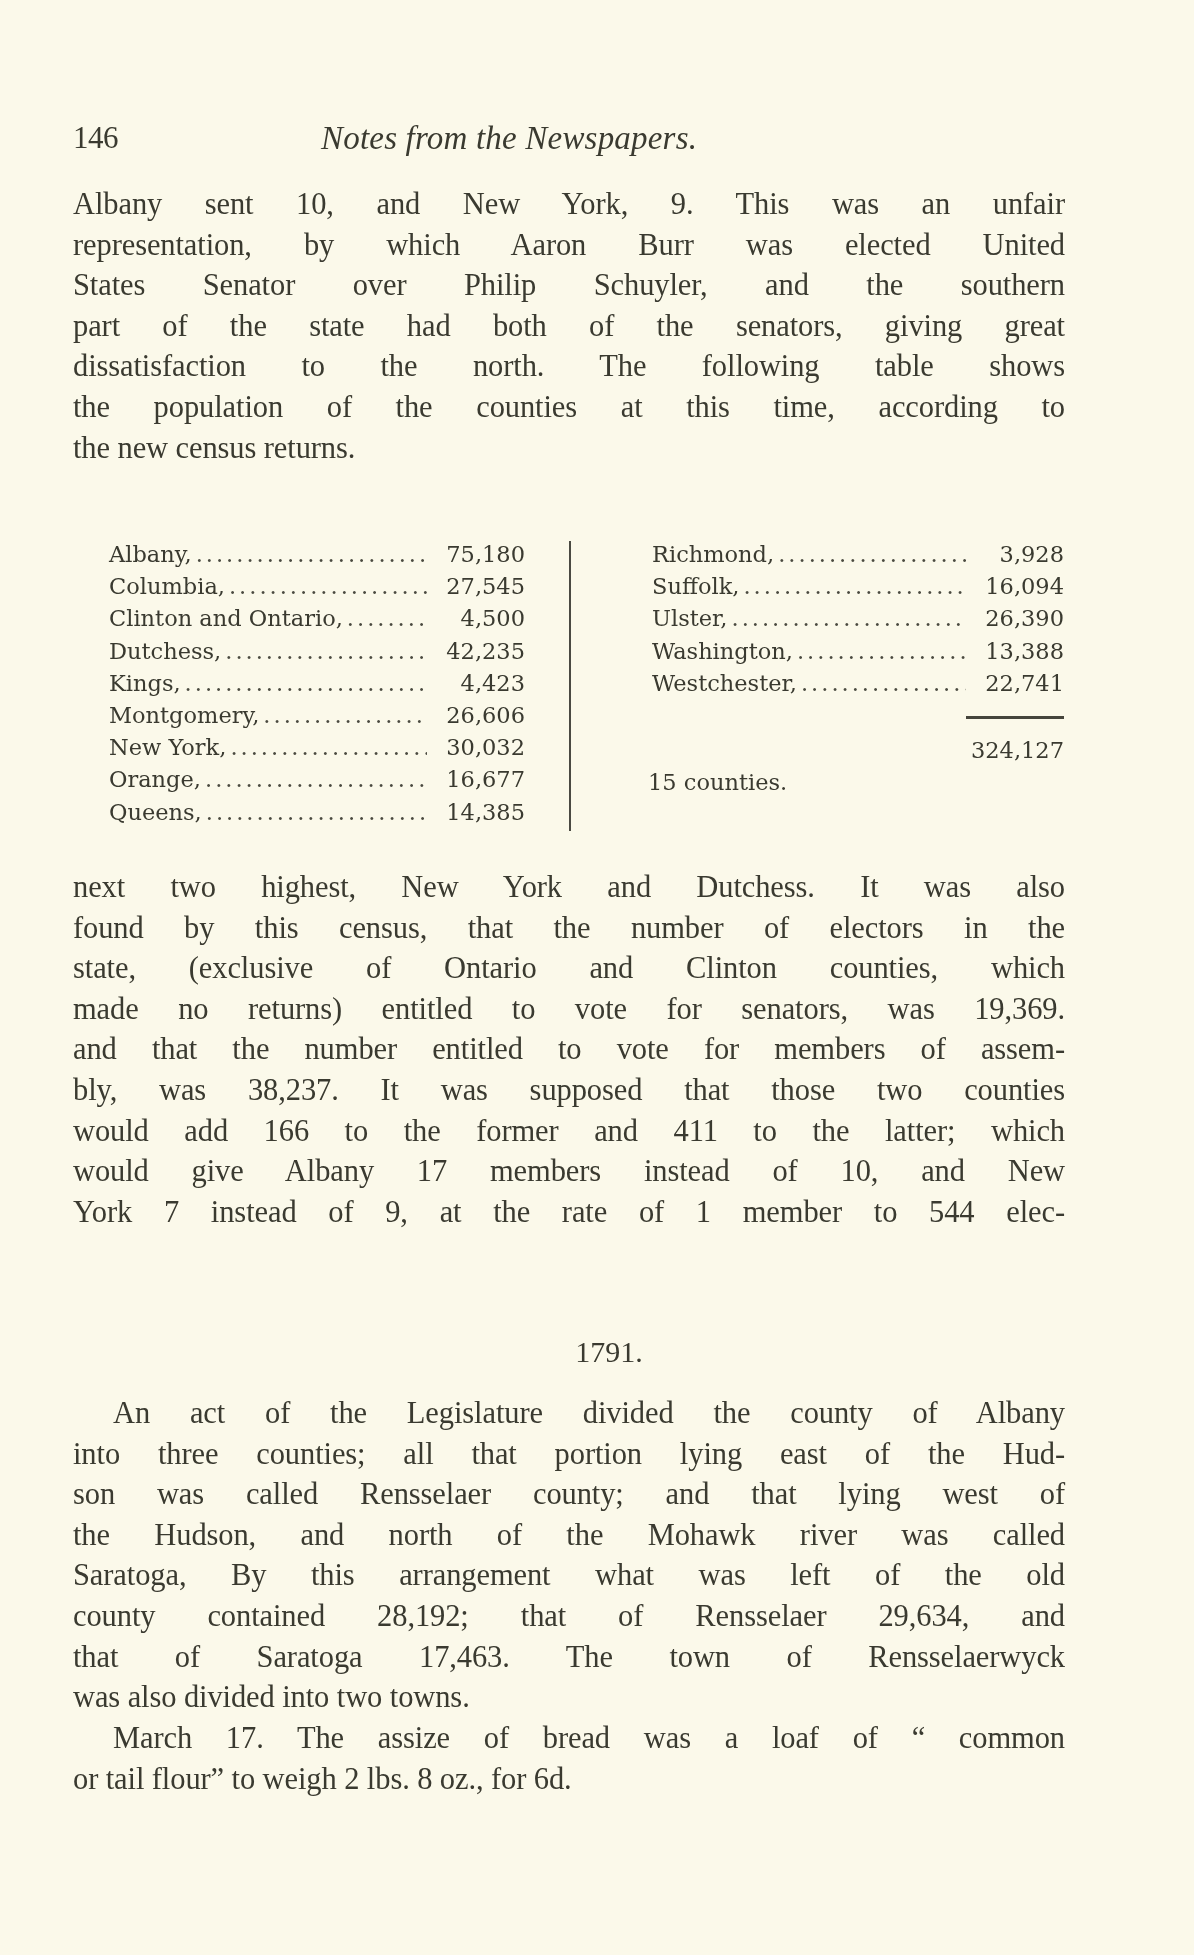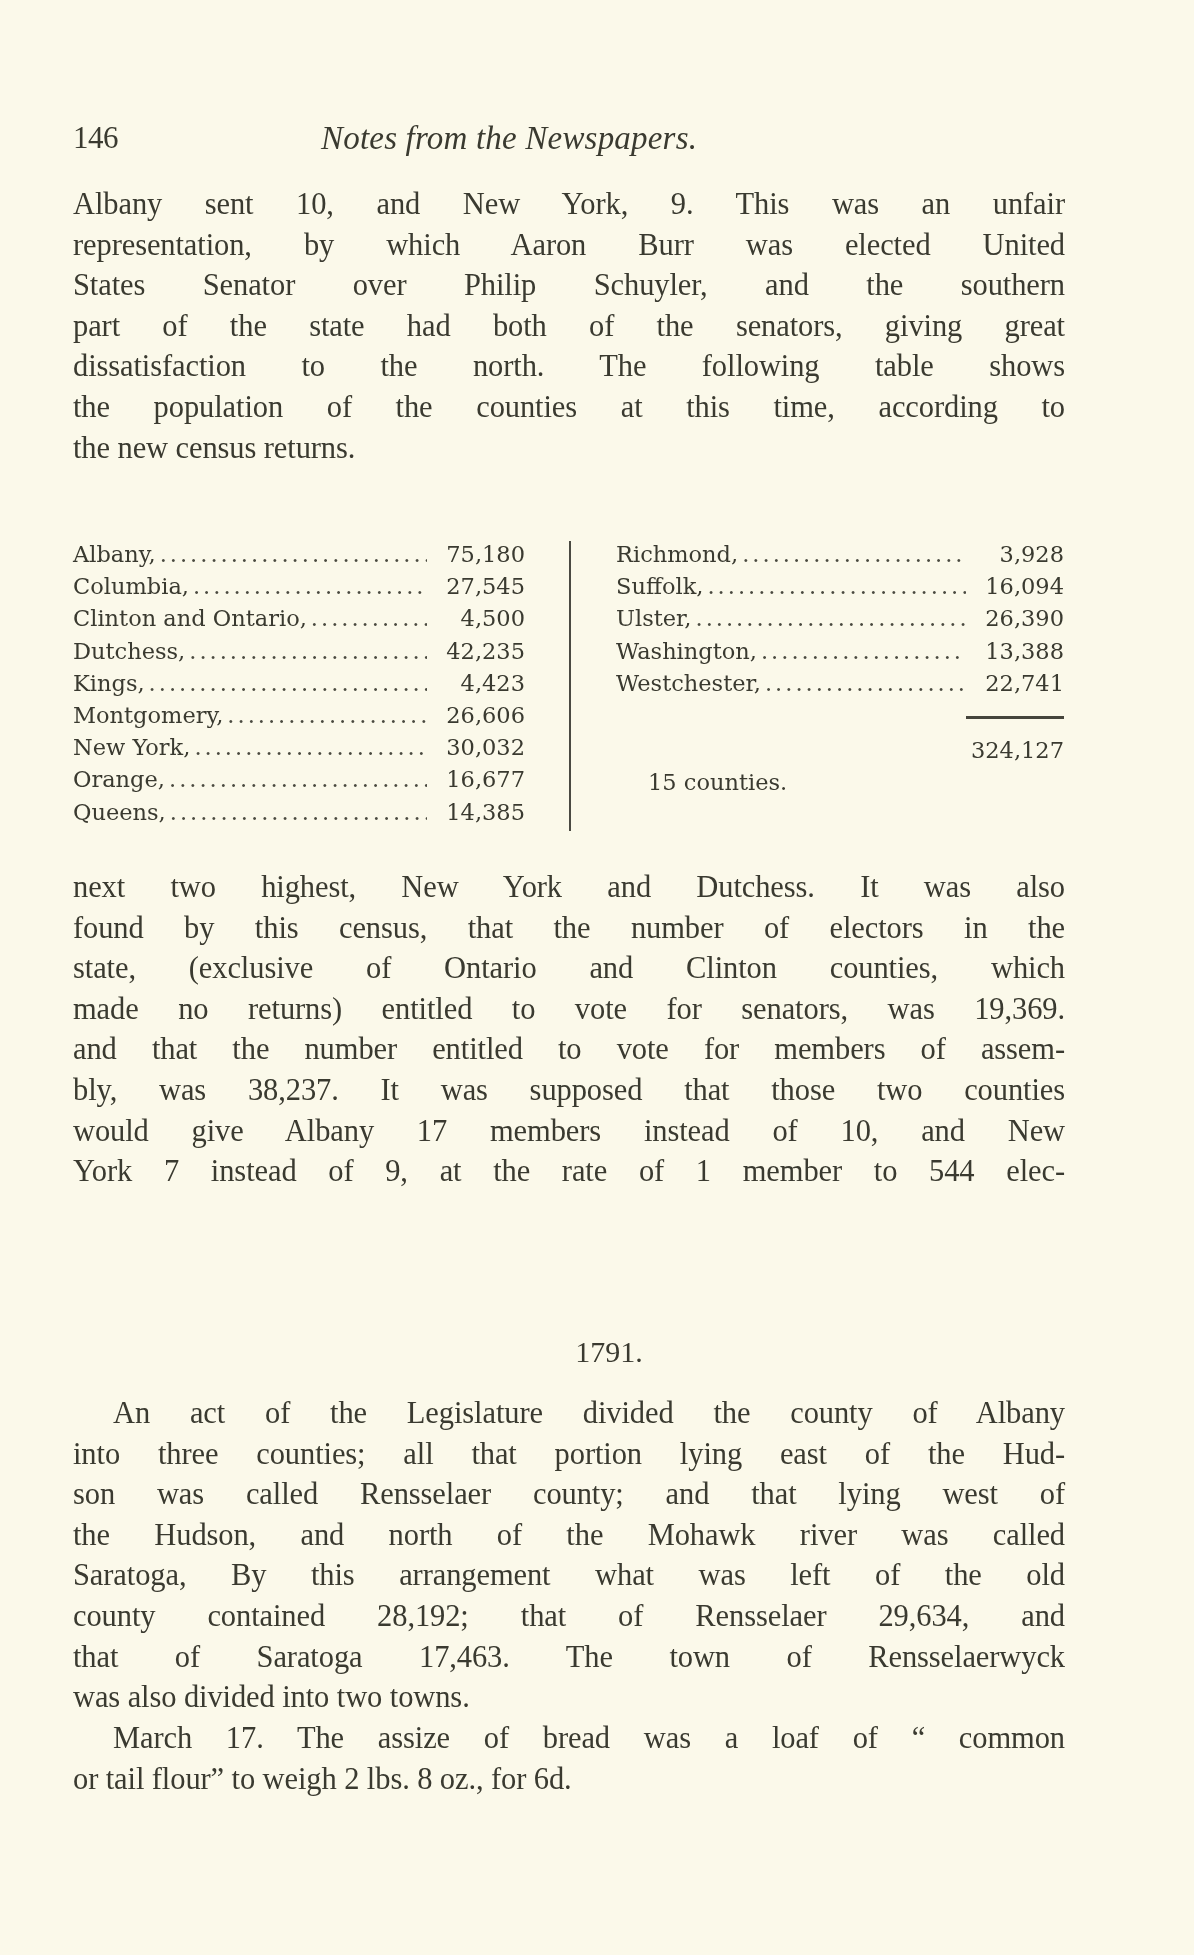--- a/index.html
+++ b/index.html
@@ -21,21 +21,21 @@
   }
   .para .line { display: block; text-align: justify; text-align-last: justify; white-space: nowrap; }
   .para .line.last { text-align-last: left; }
   .para .line.indent { padding-left: 40px; }
 
   .table-wrap { position: absolute; top: 538px; left: 73px; width: 992px; height: 296px; }
   .col { position: absolute; top: 0; font-family: "DejaVu Serif", serif; font-size: 22.5px; }
   .col-left { left: 0; width: 452px; }
   .col-right { left: 543px; width: 448px; }
   .row { height: 32.2px; line-height: 32.2px; display: flex; white-space: nowrap; }
-  .row .name { flex: 0 0 auto; }
+  .row .name { flex: 0 0 auto; margin-left: 36px; }
   .row .dots { flex: 1 1 auto; overflow: hidden; padding-left: 4px; letter-spacing: 3px; color: #4a4a40; }
   .row .num { flex: 0 0 auto; text-align: right; min-width: 92px; padding-left: 6px; }
   .vrule { position: absolute; left: 496px; top: 3px; width: 2px; height: 290px; background: #4a4a42; }
   .sum-rule { position: absolute; right: 0; top: 178px; width: 98px; height: 3px; background: #45453c; }
   .sum-total { position: absolute; right: 0; top: 196px; line-height: 32px; }
   .county-count { position: absolute; left: 32px; top: 228px; line-height: 32px; }
 
   .year-heading { position: absolute; top: 1335px; left: 0; width: 1194px; text-align: center; font-size: 30px; margin-left: 12px; }
 </style>
 </head>
@@ -139,20 +139,21 @@
   </div>
 </div>
 
 <p class="para" style="top:867px;">
   <span class="line">next two highest, New York and Dutchess.  It was also</span>
   <span class="line">found by this census, that the number of electors in the</span>
   <span class="line">state, (exclusive of Ontario and Clinton counties, which</span>
   <span class="line">made no returns) entitled to vote for senators, was 19,369.</span>
   <span class="line">and that the number entitled to vote for members of assem-</span>
   <span class="line">bly, was 38,237.  It was supposed that those two counties</span>
+  <span class="line">would add 166 to the former and 411 to the latter; which</span>
   <span class="line">would give Albany 17 members instead of 10, and New</span>
   <span class="line">York 7 instead of 9, at the rate of 1 member to 544 elec-</span>
 </p>
 
 <div class="year-heading">1791.</div>
 
 <p class="para" style="top:1393px;">
   <span class="line indent">An act of the Legislature divided the county of Albany</span>
   <span class="line">into three counties; all that portion lying east of the Hud-</span>
   <span class="line">son was called Rensselaer county; and that lying west of</span>

